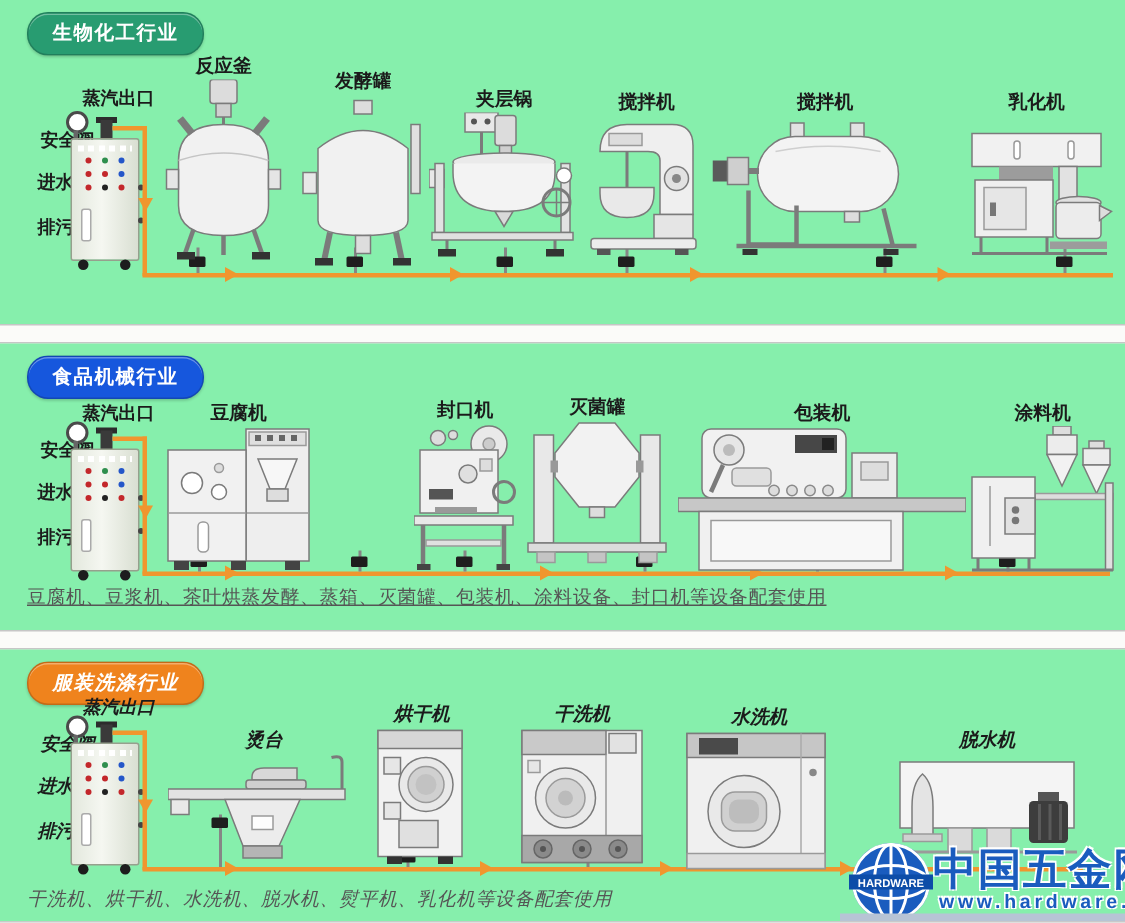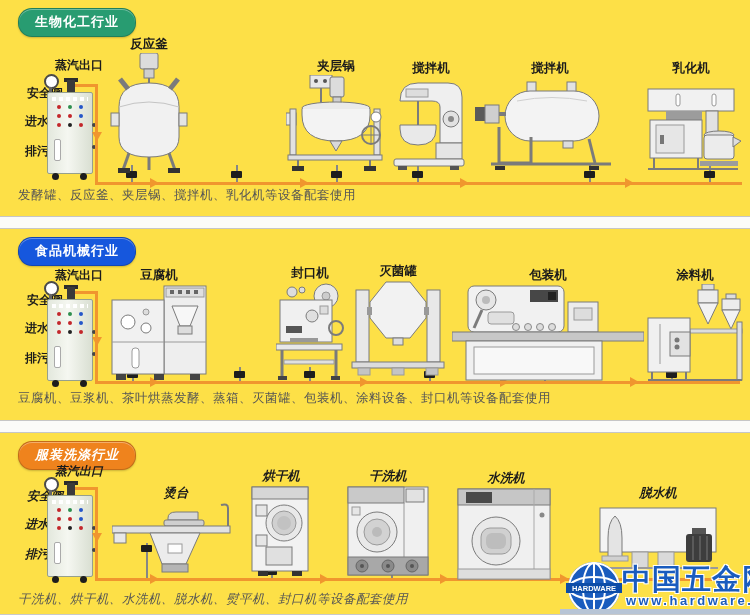--- a/index.html
+++ b/index.html
@@ -1,18 +1,18 @@
 <!DOCTYPE html>
 <html><head>
 <meta charset="utf-8">
 <style>
   html,body{margin:0;padding:0;}
   #page{position:relative;width:750px;height:615px;background:#f2f1ed;overflow:hidden;
         font-family:"Liberation Sans","DejaVu Sans",sans-serif;border-bottom:1px solid #c9c9c9;box-sizing:border-box;}
-  .section{position:absolute;left:0;width:750px;background:#fde047;}
+  .section{position:absolute;left:0;width:750px;background:#86efac;}
   .sep{position:absolute;left:0;width:750px;height:13px;background:#fbfbf9;
        border-top:1px solid #c6c6c6;border-bottom:1px solid #c6c6c6;box-sizing:border-box;}
   .pill{position:absolute;left:18px;top:8px;border-radius:14px;padding:4px 16px 5px;
         color:#fff;font-weight:bold;font-size:13px;letter-spacing:1px;
         border:1px solid rgba(0,0,0,.18);box-shadow:inset 0 1px 0 rgba(255,255,255,.35),0 1px 2px rgba(0,0,0,.2);}
   .blabel{position:absolute;font-size:12px;font-weight:bold;color:#1b1b1b;white-space:nowrap;}
   .caption{position:absolute;left:18px;font-size:12.5px;color:#555;letter-spacing:.5px;white-space:nowrap;}
   .equip{position:absolute;}
   .elabel{position:absolute;top:0;left:0;right:0;text-align:center;font-size:12.5px;
           font-weight:bold;color:#1b1b1b;white-space:nowrap;}
@@ -130,20 +130,34 @@
         <rect x="6" y="60" width="8" height="13" fill="#e5e5e5" stroke="#7b7b7b"></rect>
         <rect x="74" y="60" width="8" height="13" fill="#e5e5e5" stroke="#7b7b7b"></rect>
         <line x1="24" y1="100" x2="18" y2="117" stroke="#7b7b7b" stroke-width="3"></line>
         <line x1="64" y1="100" x2="70" y2="117" stroke="#7b7b7b" stroke-width="3"></line>
         <line x1="44" y1="104" x2="44" y2="117" stroke="#7b7b7b" stroke-width="3"></line>
         <rect x="13" y="115" width="12" height="5" fill="#333"></rect>
         <rect x="63" y="115" width="12" height="5" fill="#333"></rect>
       </svg>
     </div>
 
+    <div class="equip" style="left:196px;top:46px;width:92px;height:134px;">
+      <span class="elabel">发酵罐</span>
+      <svg width="92" height="116" viewBox="0 0 92 116">
+        <rect x="40" y="4" width="12" height="9" fill="#ddd" stroke="#7b7b7b"></rect>
+        <path d="M16 36 Q46 12 76 36 L76 84 Q76 94 46 94 Q16 94 16 84 Z" fill="#f1f1f1" stroke="#7b7b7b"></path>
+        <rect x="78" y="20" width="6" height="46" fill="#e0e0e0" stroke="#7b7b7b"></rect>
+        <rect x="6" y="52" width="9" height="14" fill="#e8e8e8" stroke="#7b7b7b"></rect>
+        <line x1="24" y1="92" x2="20" y2="111" stroke="#7b7b7b" stroke-width="4"></line>
+        <line x1="68" y1="92" x2="72" y2="111" stroke="#7b7b7b" stroke-width="4"></line>
+        <rect x="41" y="94" width="10" height="12" fill="#ddd" stroke="#7b7b7b"></rect>
+        <rect x="14" y="109" width="12" height="5" fill="#333"></rect>
+        <rect x="66" y="109" width="12" height="5" fill="#333"></rect>
+      </svg>
+    </div>
 
     <div class="equip" style="left:286px;top:58px;width:100px;height:117px;">
       <span class="elabel">夹层锅</span>
       <svg width="100" height="98" viewBox="0 0 100 98">
         <rect x="24" y="0" width="22" height="13" fill="#e8e8e8" stroke="#7b7b7b"></rect>
         <circle cx="30" cy="6" r="2" fill="#555"></circle>
           <circle cx="39" cy="6" r="2" fill="#555"></circle>
         <line x1="35" y1="13" x2="35" y2="30" stroke="#7b7b7b" stroke-width="2"></line>
         <rect x="44" y="2" width="14" height="20" rx="2" fill="#dcdcdc" stroke="#7b7b7b"></rect>
         <rect x="47" y="22" width="8" height="7" fill="#cfcfcf" stroke="#7b7b7b"></rect>
@@ -214,21 +228,20 @@
         <ellipse cx="79" cy="58" rx="15" ry="4" fill="#e0e0e0" stroke="#7b7b7b"></ellipse>
         <rect x="64" y="58" width="30" height="24" rx="3" fill="#ececec" stroke="#7b7b7b"></rect>
         <path d="M93 60 L101 64 L93 70 Z" fill="#ddd" stroke="#7b7b7b"></path>
         <rect x="60" y="84" width="38" height="5" fill="#9c9c9c"></rect>
         <line x1="14" y1="81" x2="14" y2="92" stroke="#7b7b7b" stroke-width="2"></line>
         <line x1="58" y1="81" x2="58" y2="92" stroke="#7b7b7b" stroke-width="2"></line>
         <line x1="8" y1="92" x2="98" y2="92" stroke="#7b7b7b" stroke-width="2"></line>
       </svg>
     </div>
 
-    <div class="caption" style="top:187px;">发酵罐、反应釜、夹层锅、搅拌机、乳化机等设备配套使用</div>
   </div>
 
   <div class="sep" style="top:216px;"></div>
 
   <div class="section" style="top:229px;height:191px;">
     <div class="pill" style="background: rgb(22, 87, 221);">食品机械行业</div>
 
     <div class="blabel" style="left:55px;top:38px;">蒸汽出口</div>
     <div class="blabel" style="left:27px;top:63px;">安全阀</div>
     <div class="blabel" style="left:25px;top:91px;">进水口</div>
@@ -382,21 +395,21 @@
         <line x1="14" y1="40" x2="14" y2="80" stroke="#9a9a9a"></line>
         <rect x="24" y="48" width="20" height="24" fill="#e2e2e2" stroke="#7b7b7b"></rect>
         <circle cx="31" cy="56" r="2.5" fill="#777"></circle>
           <circle cx="31" cy="63" r="2.5" fill="#777"></circle>
         <line x1="6" y1="88" x2="6" y2="96" stroke="#7b7b7b" stroke-width="2"></line>
         <line x1="40" y1="88" x2="40" y2="96" stroke="#7b7b7b" stroke-width="2"></line>
         <line x1="2" y1="96" x2="96" y2="96" stroke="#7b7b7b" stroke-width="2"></line>
       </svg>
     </div>
 
-    <div class="caption" style="top:161px;">豆腐机、豆浆机、茶叶烘蒸发酵、蒸箱、灭菌罐、包装机、涂料设备、封口机等设备配套使用</div>
+    <div class="caption" style="top:161px;text-decoration:underline;">豆腐机、豆浆机、茶叶烘蒸发酵、蒸箱、灭菌罐、包装机、涂料设备、封口机等设备配套使用</div>
   </div>
 
   <div class="sep" style="top:420px;"></div>
 
   <div class="section" style="top:433px;height:182px;font-style:italic;">
     <div class="pill" style="background: rgb(239, 131, 29);">服装洗涤行业</div>
 
     <div class="blabel" style="left:55px;top:30px;">蒸汽出口</div>
     <div class="blabel" style="left:27px;top:55px;">安全阀</div>
     <div class="blabel" style="left:25px;top:83px;">进水口</div>
@@ -522,21 +535,21 @@
         <rect x="94" y="32" width="26" height="28" rx="3" fill="#3d3d3d"></rect>
         <line x1="101" y1="34" x2="101" y2="58" stroke="#5a5a5a" stroke-width="2"></line>
         <line x1="108" y1="34" x2="108" y2="58" stroke="#5a5a5a" stroke-width="2"></line>
         <line x1="115" y1="34" x2="115" y2="58" stroke="#5a5a5a" stroke-width="2"></line>
         <rect x="40" y="50" width="16" height="16" fill="#dadada" stroke="#9a9a9a"></rect>
         <rect x="66" y="50" width="16" height="16" fill="#dadada" stroke="#9a9a9a"></rect>
         <line x1="6" y1="66" x2="126" y2="66" stroke="#9a9a9a" stroke-width="2"></line>
       </svg>
     </div>
 
-    <div class="caption" style="top:158px;">干洗机、烘干机、水洗机、脱水机、熨平机、封口机等设备配套使用</div>
+    <div class="caption" style="top:158px;">干洗机、烘干机、水洗机、脱水机、熨平机、乳化机等设备配套使用</div>
   </div>
 
   <div id="wm">
     <svg width="56" height="56" viewBox="0 0 56 56" style="position:absolute;left:0;top:0;">
       <circle cx="28" cy="28" r="26" fill="#1a5cbe"></circle>
       <circle cx="28" cy="28" r="25" fill="none" stroke="#fff" stroke-width="2"></circle>
       <ellipse cx="28" cy="28" rx="11" ry="25" fill="none" stroke="#fff" stroke-width="2"></ellipse>
       <line x1="28" y1="3" x2="28" y2="53" stroke="#fff" stroke-width="2"></line>
       <ellipse cx="28" cy="28" rx="25" ry="11" fill="none" stroke="#fff" stroke-width="2"></ellipse>
       <line x1="3" y1="28" x2="53" y2="28" stroke="#fff" stroke-width="2"></line>

